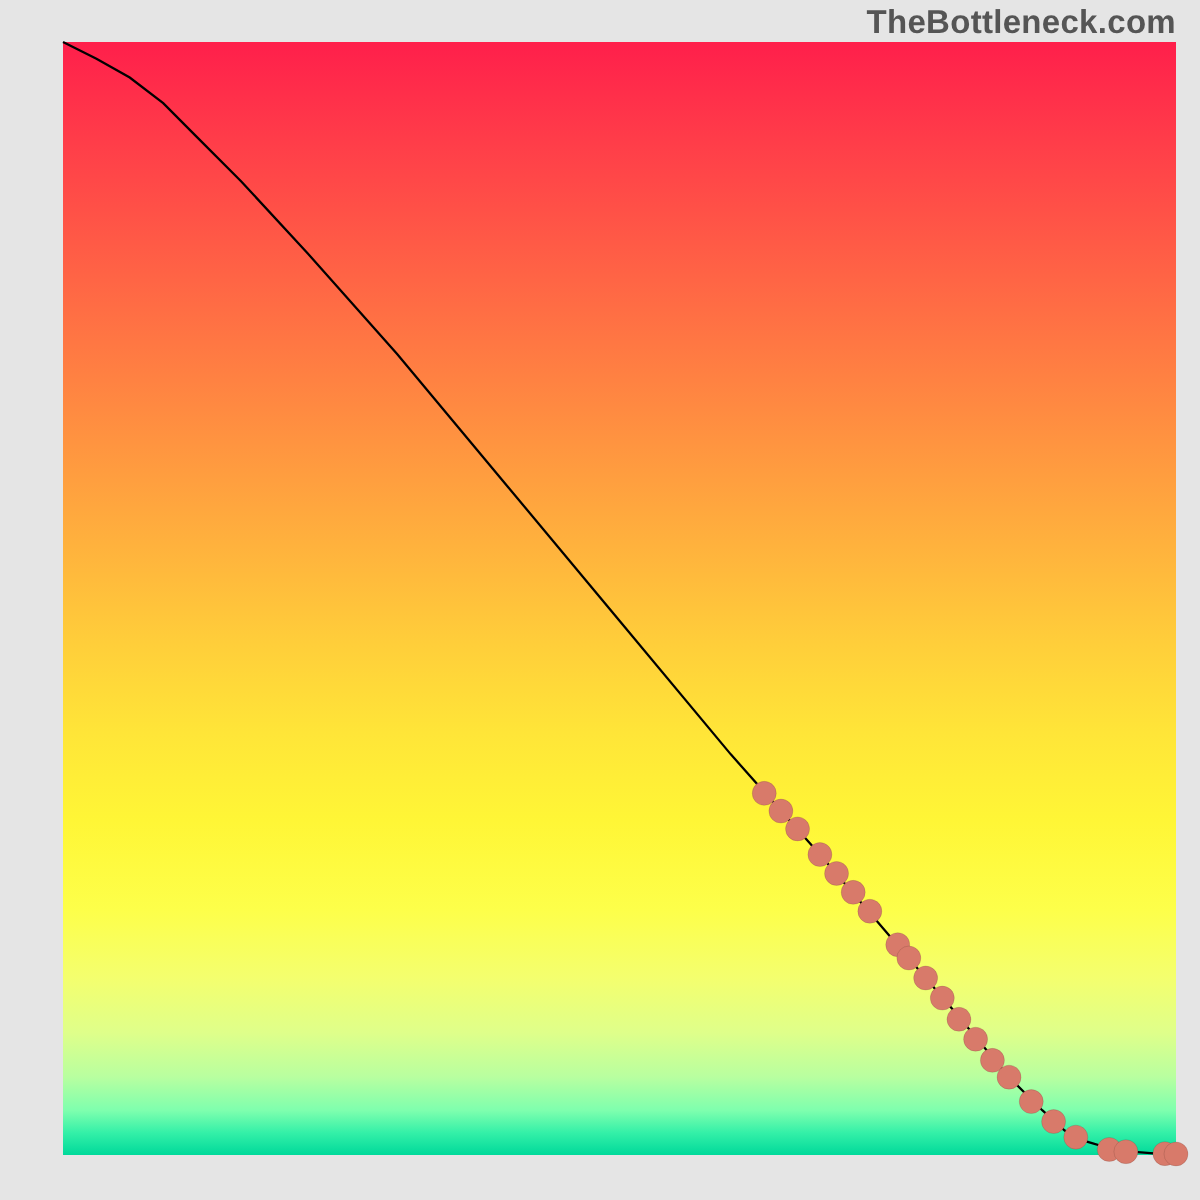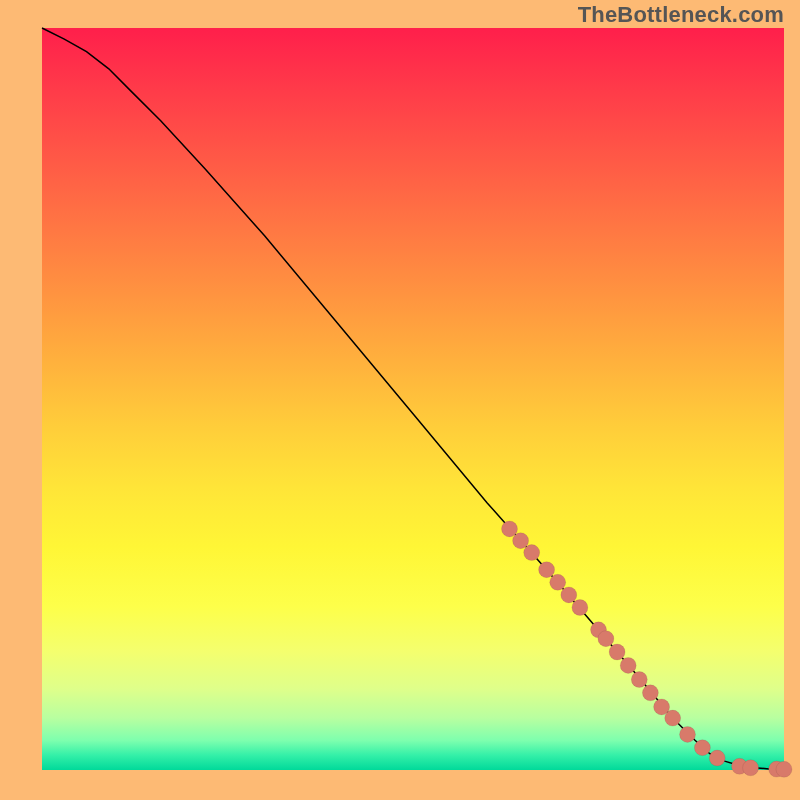--- a/index.html
+++ b/index.html
@@ -8,21 +8,21 @@
     width: 800px;
     height: 800px;
     background: #000;
     overflow: hidden;
     font-family: Arial, Helvetica, sans-serif;
   }
   .frame {
     position: absolute;
     left: 0; top: 0;
     width: 800px; height: 800px;
-    background: #fdba74;
+    background: #e5e5e5;
   }
   .watermark {
     position: absolute;
     top: 2px;
     right: 16px;
     color: #555;
     font-size: 22px;
     font-weight: 600;
     letter-spacing: 0.2px;
     font-family: Arial, Helvetica, sans-serif;

